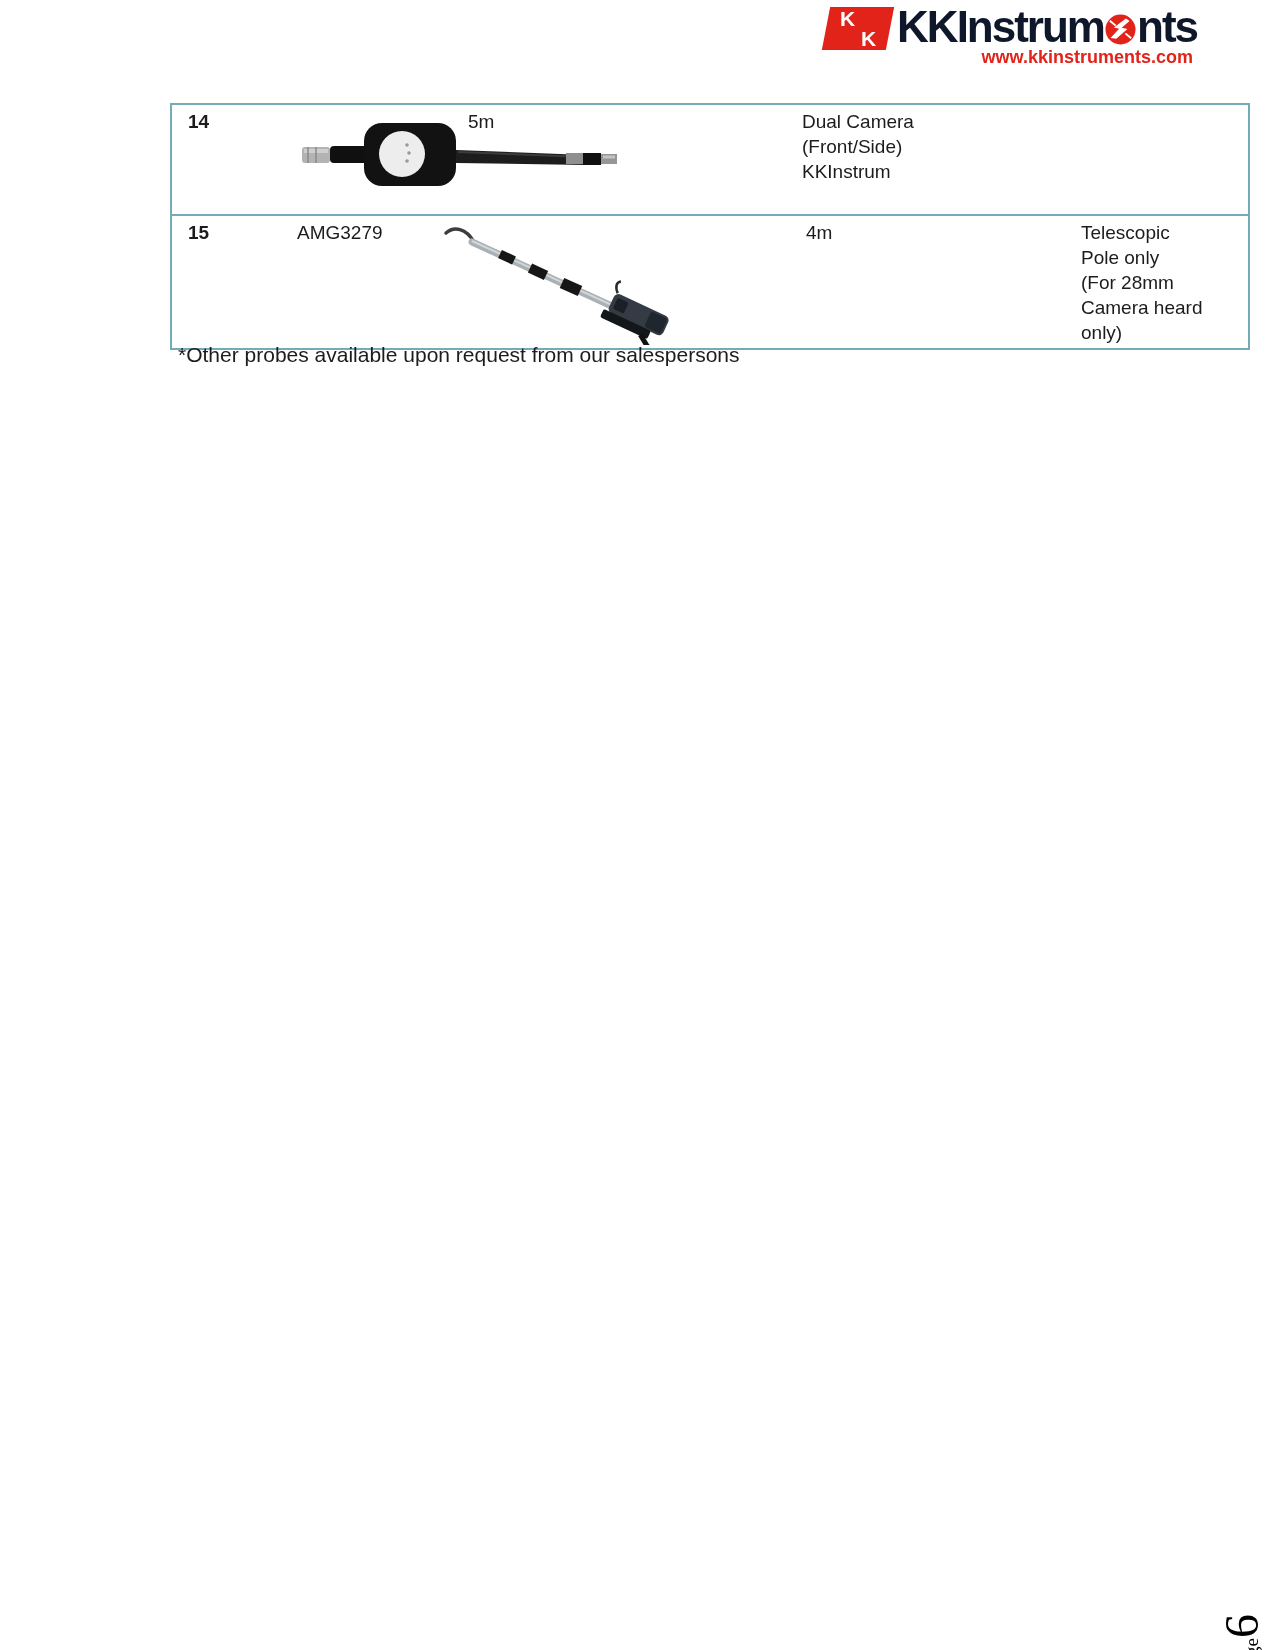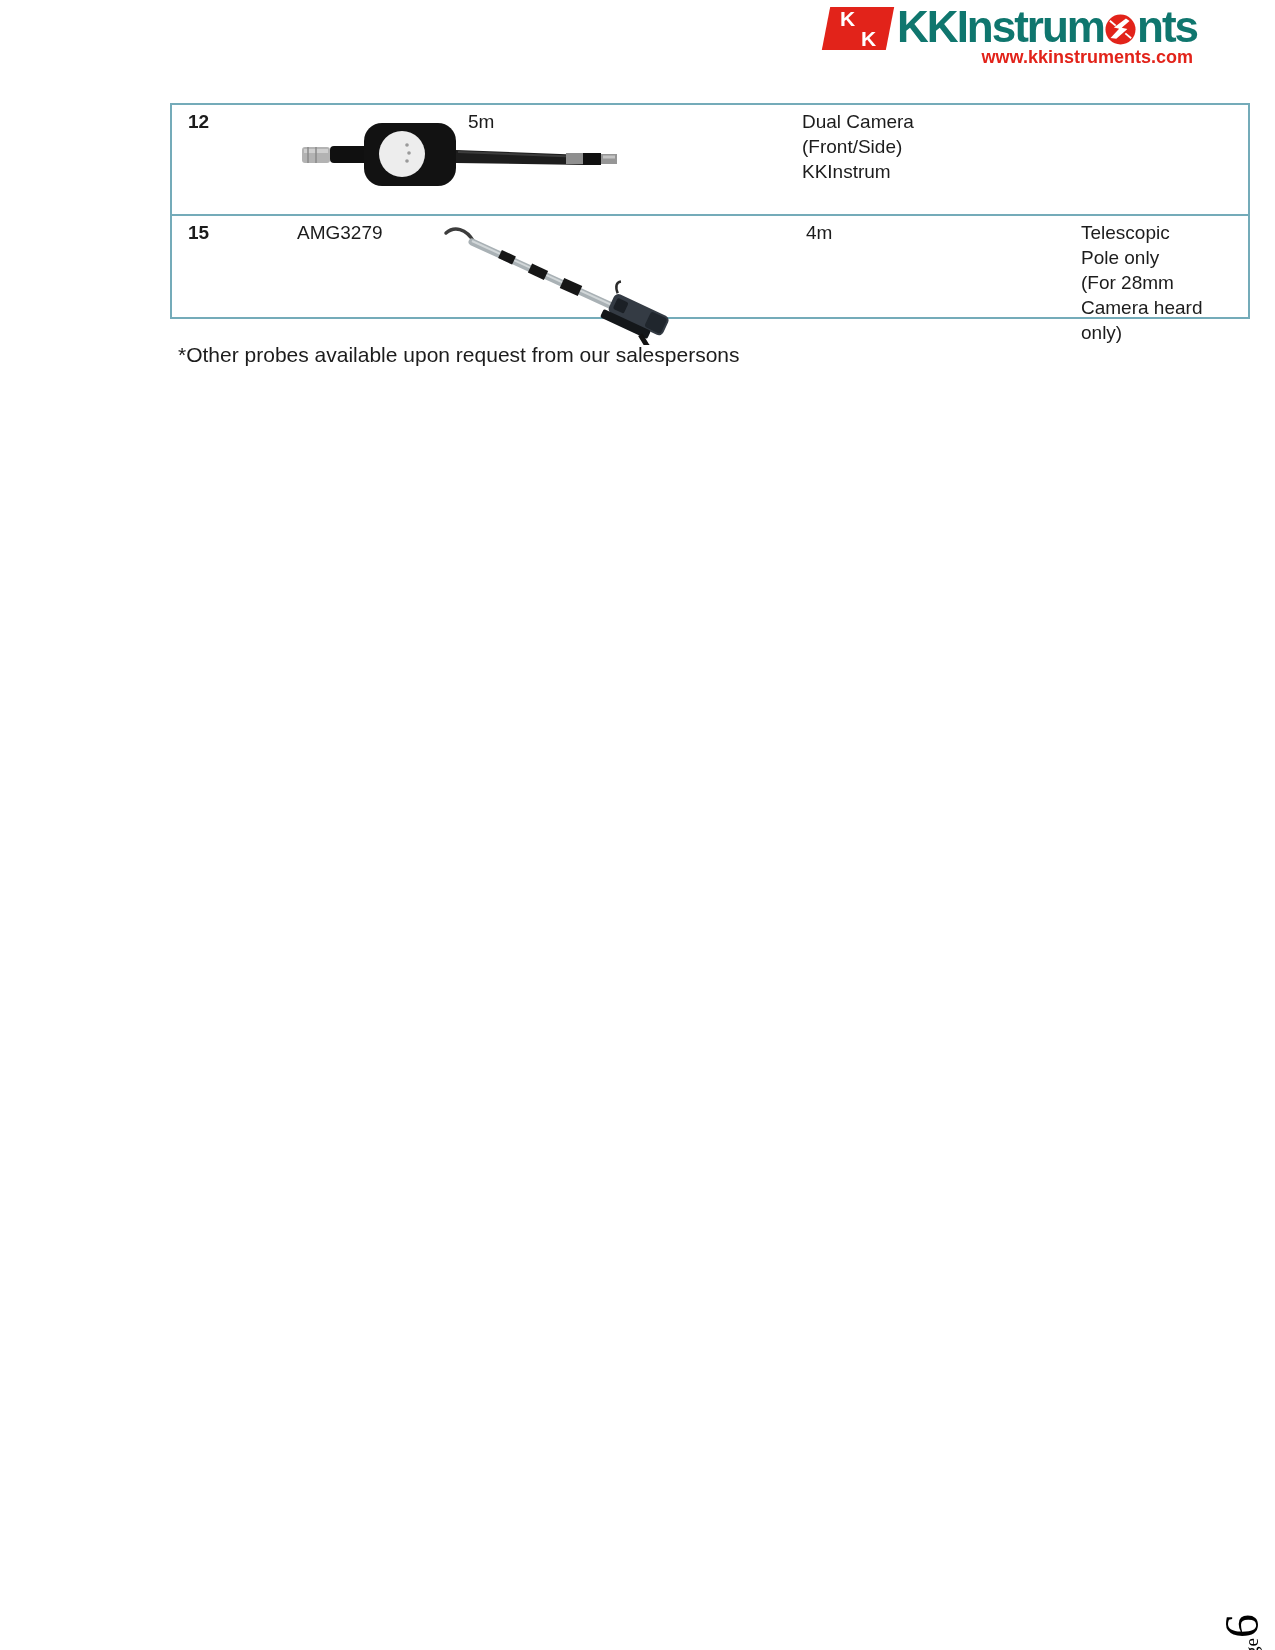--- a/index.html
+++ b/index.html
@@ -39,21 +39,21 @@
     position: absolute;
     color: #ffffff;
     font-weight: 700;
     font-size: 21px;
     line-height: 21px;
     transform: skewX(11deg);
   }
   .logo-mark .k.k-top { left: 12px; top: 1px; }
   .logo-mark .k.k-bottom { right: 12px; bottom: 1px; }
   .brand-text {
-    color: #0f766e;
+    color: #0f172a;
     font-weight: 700;
     font-size: 44px;
     line-height: 46px;
     letter-spacing: -2px;
     white-space: nowrap;
   }
   .bolt-e {
     display: inline-block;
     width: 31px;
     height: 31px;
@@ -74,21 +74,21 @@
     left: 170px;
     top: 103px;
     width: 1080px;
     border: 2px solid #74abb9;
   }
   .t-row {
     display: grid;
     grid-template-columns: 116px 154px 338px 169px 110px 1fr;
   }
   .t-row.row-14 { height: 109px; }
-  .t-row.row-15 { height: 103px; border-top: 2px solid #74abb9; }
+  .t-row.row-15 { height: 134px; border-top: 2px solid #74abb9; }
   .t-cell {
     padding-top: 4px;
     font-size: 19px;
     line-height: 25px;
   }
   .cell-no   { padding-left: 16px; font-weight: 700; }
   .cell-code { padding-left: 9px; }
   .cell-img  { position: relative; overflow: visible; }
   .cell-len  { padding-left: 26px; }
   .cell-dia  { padding-left: 6px; }
@@ -134,21 +134,21 @@
           <line x1="27" y1="25" x2="21" y2="20" stroke="#ffffff" stroke-width="2"></line>
           <polygon points="20,4 9,15 14.5,15.5 7,26 13,26 23,14.5 17,14 24,6" fill="#ffffff" transform="rotate(8 16 16)"></polygon>
         </svg><span>nts</span></div>
   </div>
   <div class="logo-site">www.kkinstruments.com</div>
 </div>
 
 <div class="catalog-table">
 
   <div class="t-row row-14">
-    <div class="t-cell cell-no">12</div>
+    <div class="t-cell cell-no">14</div>
     <div class="t-cell cell-img">
       <svg class="probe-photo" width="326" height="72" viewBox="0 0 326 72">
 
         <rect x="8" y="28" width="28" height="16" rx="3" fill="#b3b3b3"></rect>
         <rect x="10" y="30" width="24" height="4" fill="#cfcfcf"></rect>
         <line x1="14" y1="28" x2="14" y2="44" stroke="#8a8a8a" stroke-width="1.5"></line>
         <line x1="22" y1="28" x2="22" y2="44" stroke="#8a8a8a" stroke-width="1.5"></line>
 
         <rect x="36" y="27" width="38" height="17" rx="4" fill="#101010"></rect>
 

